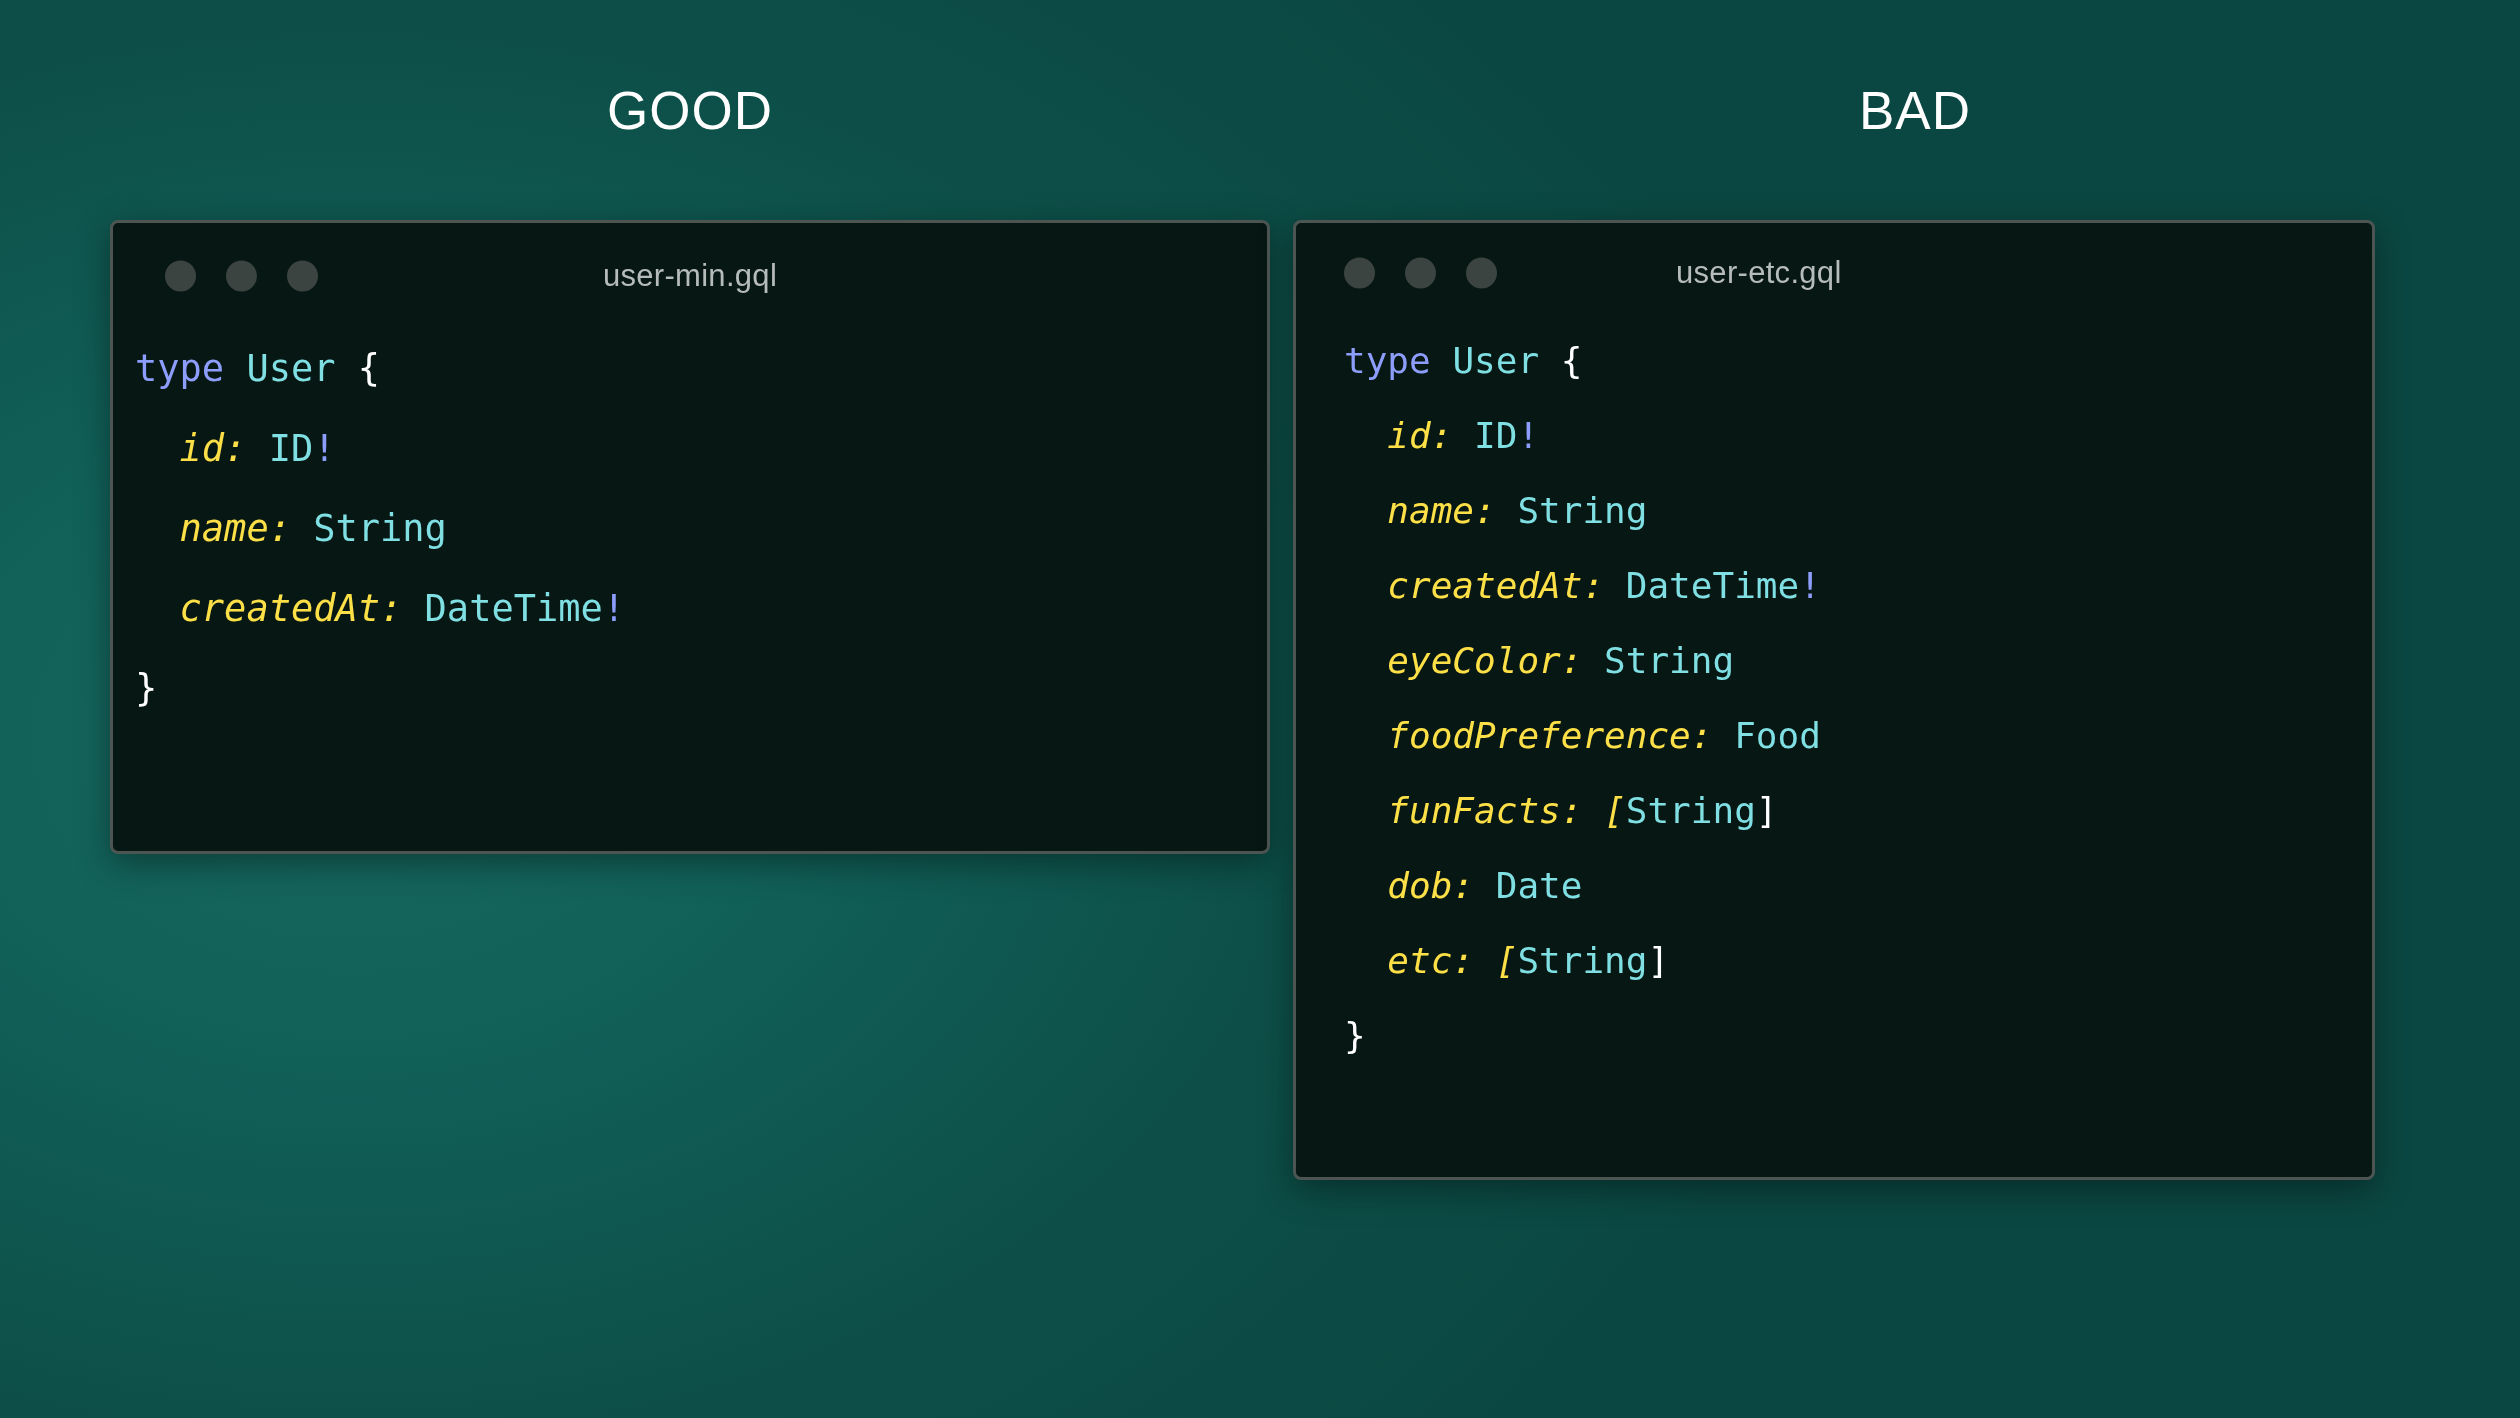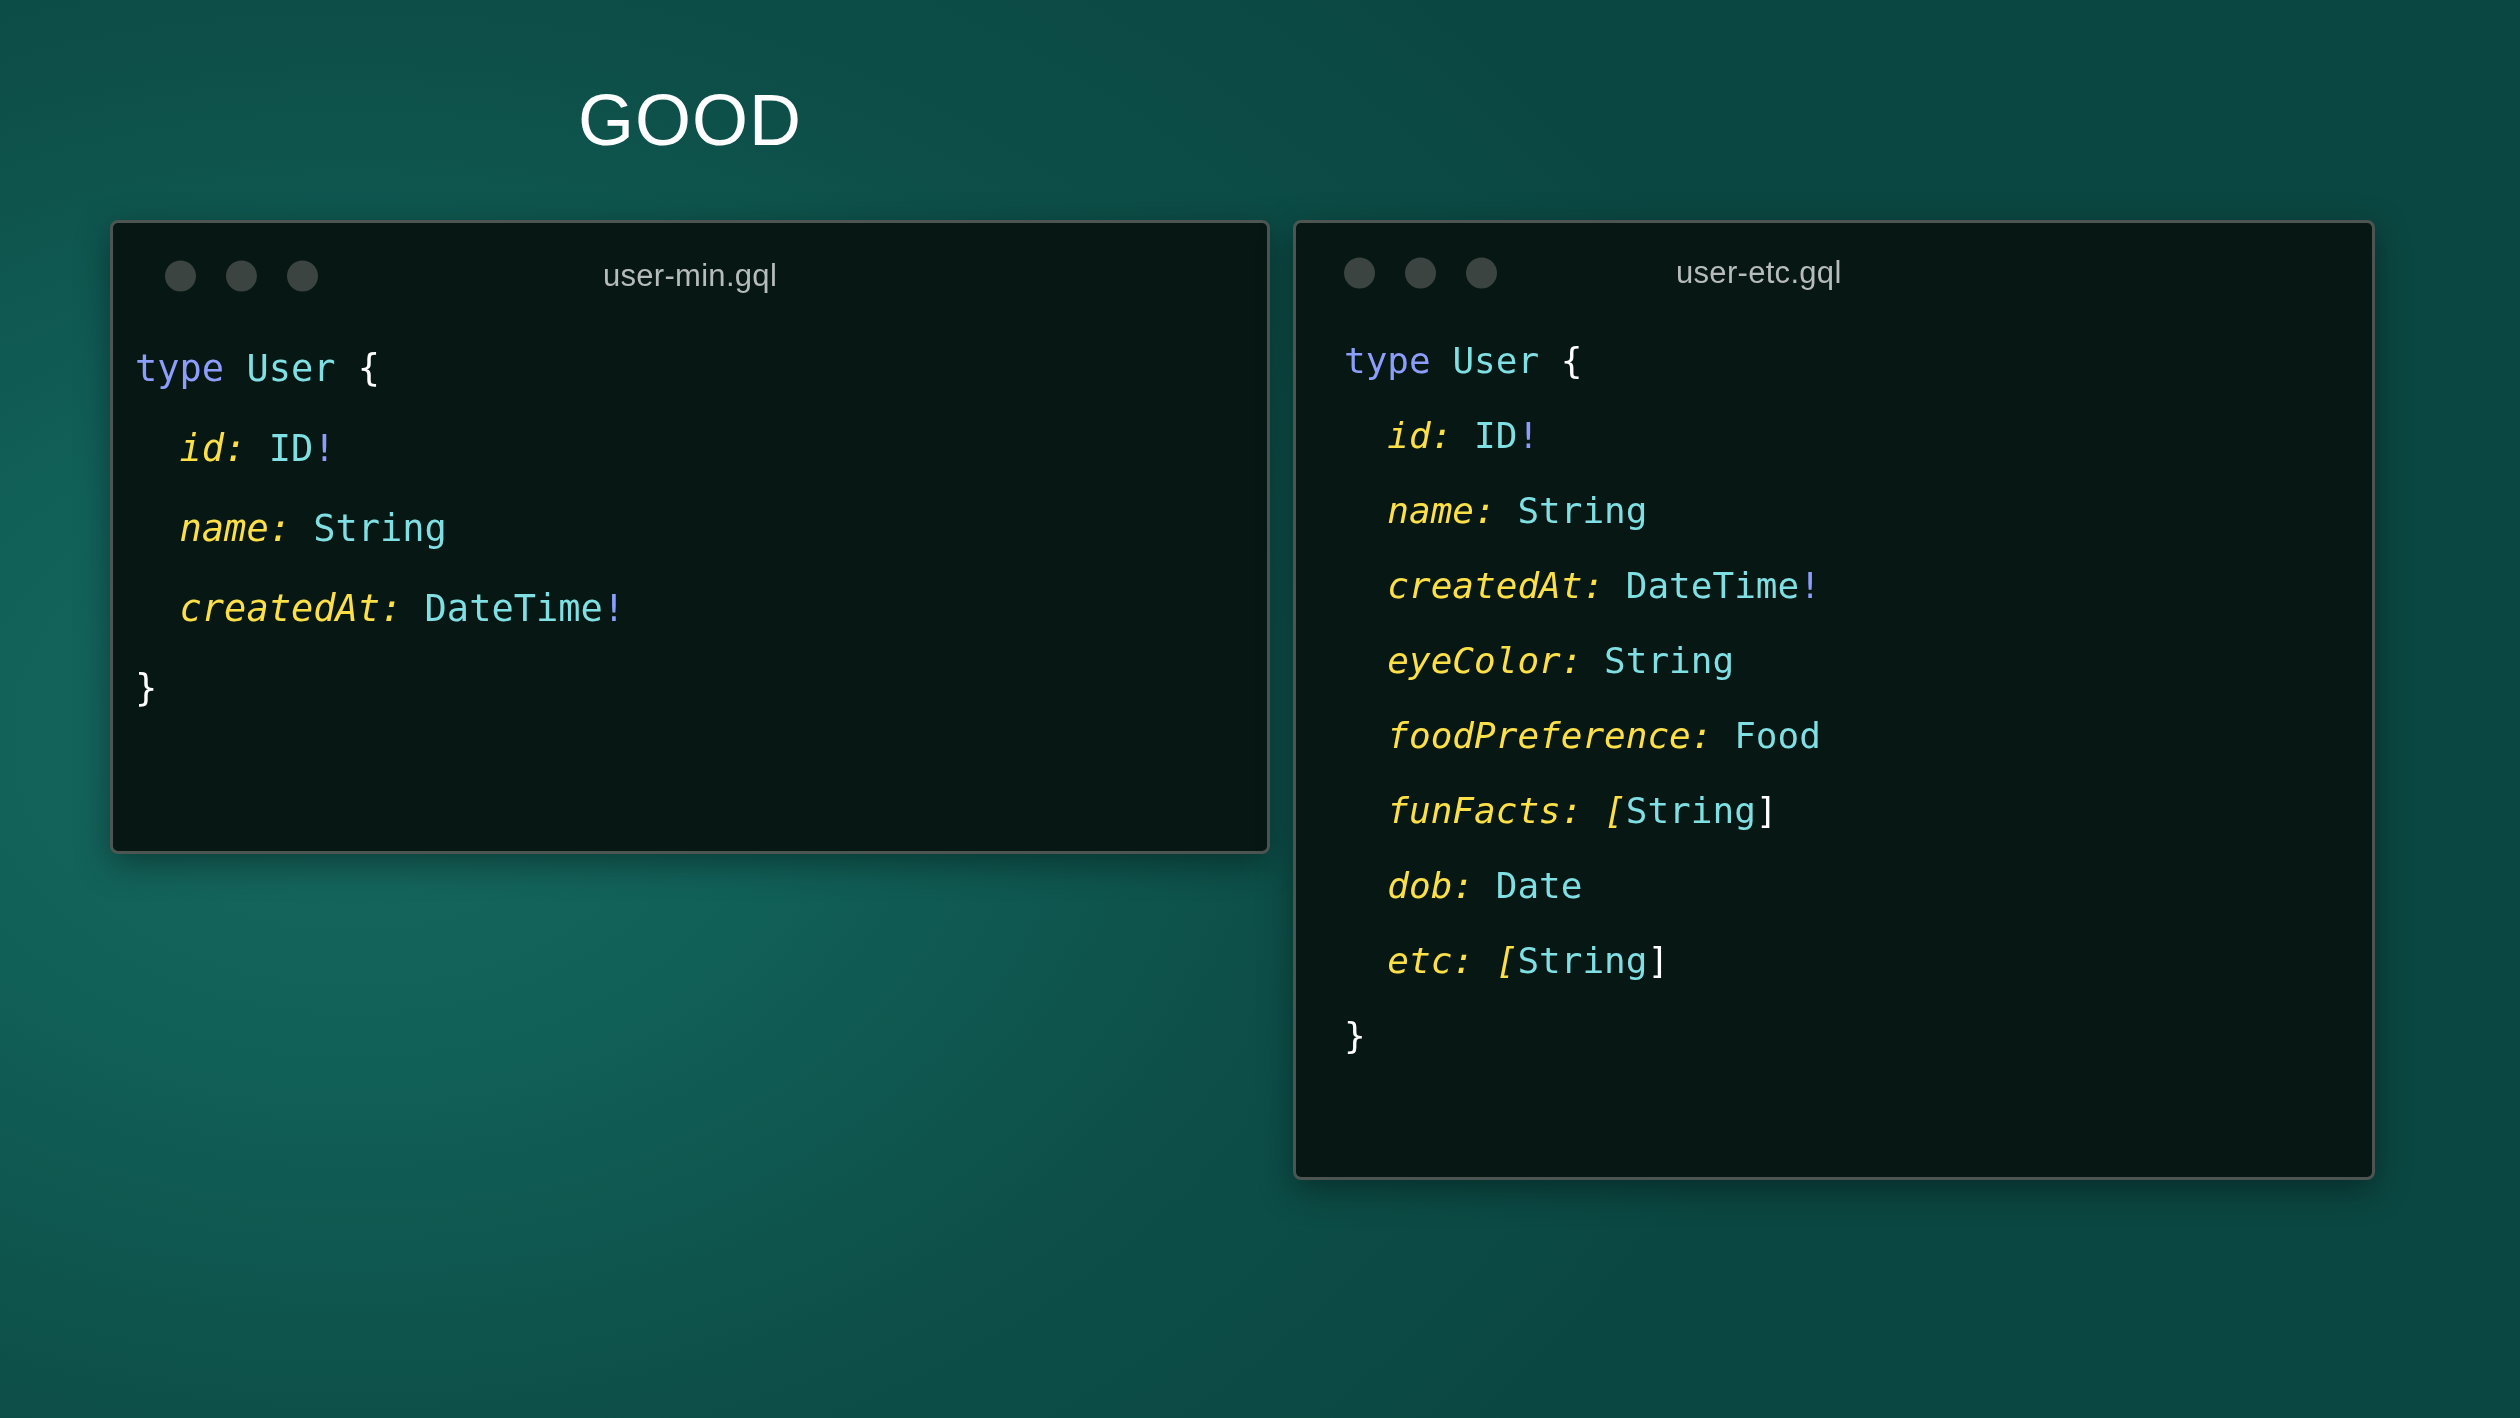--- a/index.html
+++ b/index.html
@@ -21,21 +21,21 @@
   .stage {
     position: absolute;
     inset: 0;
   }
 
   
   .heading {
     position: absolute;
     color: #ffffff;
     font-family: "Liberation Sans", sans-serif;
-    font-size: 72px;
+    font-size: 53px;
     font-weight: 300;
     letter-spacing: 1px;
     line-height: 1;
     white-space: nowrap;
     text-align: center;
   }
   .heading-good {
     left: 110px;
     top: 84px;
     width: 1160px;
@@ -131,20 +131,21 @@
   .code .fld  { color: #fde047; font-style: italic; }
   .code-line { display: block; }
 </style>
 </head>
 <body>
 
 <div class="stage">
 
   <div class="heading heading-good">GOOD</div>
 
+  <div class="heading heading-bad">BAD</div>
 
   <div class="card card-good">
     <div class="titlebar">
       <div class="dots">
         <span class="dot"></span>
         <span class="dot"></span>
         <span class="dot"></span>
       </div>
       <div class="filename">user-min.gql</div>
     </div>

